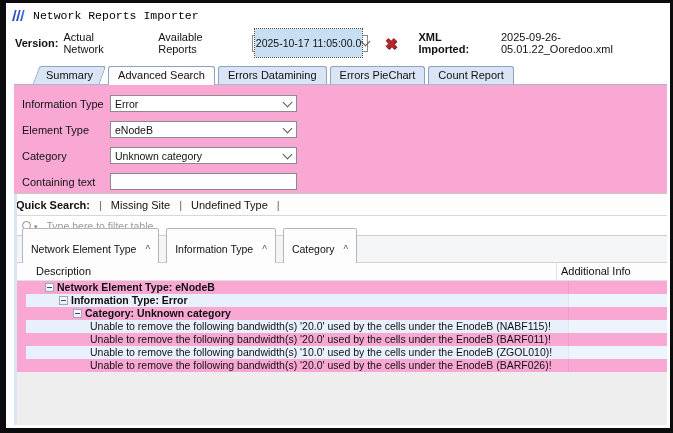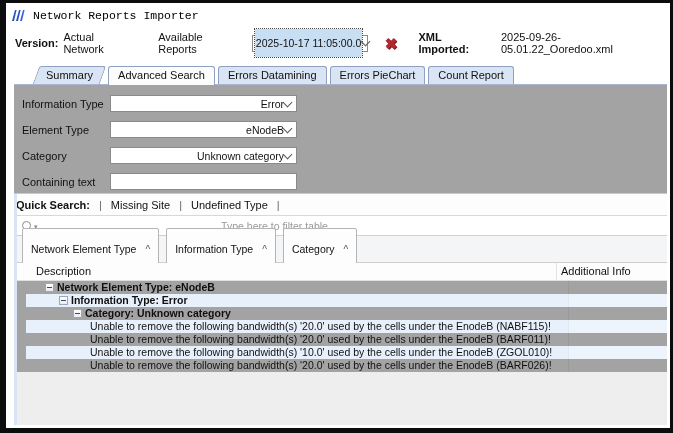--- a/index.html
+++ b/index.html
@@ -30,45 +30,45 @@
   .xml-label{margin-left:21px;}
   .xml-value{margin-left:7px;}
   
   .tabs{position:absolute;left:30px;top:62px;height:19px;display:flex;align-items:flex-end;gap:3px;z-index:3;}
   .tab{box-sizing:border-box;border:1px solid #8fa0c2;border-bottom:none;background:#d9e4f4;
        padding:2px 9px 3px;border-radius:3px 3px 0 0;font-size:11px;white-space:nowrap;cursor:pointer;}
   .tab.slant{transform:skewX(-20deg);border-radius:3px 3px 0 0;margin-right:2px;}
   .tab.slant .tlbl{display:inline-block;transform:skewX(20deg);}
   .tab.active{background:#fcfcfc;margin-bottom:-1px;padding-bottom:4px;z-index:4;}
   
-  .panel{position:absolute;left:8px;right:3px;top:81px;bottom:3px;background:#a3a3a3;
+  .panel{position:absolute;left:8px;right:3px;top:81px;bottom:3px;background:#f9a8d4;
          border-top:1px solid #a9b6d0;}
   
   .frow{position:absolute;left:0;height:17px;display:flex;align-items:center;font-size:11px;}
   .frow .flabel{position:absolute;left:8px;white-space:nowrap;}
   .fctrl{position:absolute;left:96px;width:187px;height:17px;box-sizing:border-box;
          border:1px solid #8a8a8a;background:#fff;display:flex;align-items:center;
-         justify-content:flex-end;padding:0 5px 0 4px;font-size:10.5px;cursor:default;}
+         justify-content:space-between;padding:0 5px 0 4px;font-size:10.5px;cursor:default;}
   .fctrl.noarrow{cursor:text;}
   
   .hline{position:absolute;left:0;right:0;height:0;border-top:1px solid #c9c9c9;}
   .quickrow{position:absolute;left:0;right:0;top:109px;height:22px;background:#fdfdfd;
             border-bottom:1px solid #d8d8d8;display:flex;align-items:center;padding-left:2px;
             font-size:11px;box-sizing:border-box;}
   .qsep{color:#666;margin:0 9px;}
   .qlink{cursor:pointer;}
   .filterrow{position:absolute;left:0;right:0;top:131px;height:20px;background:#fff;
              border-bottom:1px solid #cfcfcf;display:flex;align-items:center;gap:3px;
              padding-left:8px;box-sizing:border-box;}
   .mag{width:7px;height:7px;border:1.5px solid #8a8a8a;border-radius:50%;position:relative;flex:none;}
   .mag::after{content:"";position:absolute;width:5px;height:1.5px;background:#8a8a8a;
               transform:rotate(45deg);right:-4px;bottom:-2px;}
   .magcaret{font-size:7px;color:#888;line-height:1;margin-top:2px;}
   .filter-input{border:none;outline:none;background:transparent;font-family:"Liberation Sans",sans-serif;
-                font-size:10.5px;color:#444;width:420px;margin-left:22px;text-align:center;}
+                font-size:10.5px;color:#444;width:420px;margin-left:4px;}
   .filter-input::placeholder{color:#9a9a9a;}
   .chipband{position:absolute;left:0;right:0;top:151px;height:27px;background:#f4f5f7;
             border-bottom:1px solid #cfcfcf;display:flex;align-items:center;gap:7px;
             padding-left:8px;box-sizing:border-box;}
   .chip{background:#fdfdfd;border:1px solid #b5b5b5;border-radius:2px;height:17px;
         display:flex;align-items:center;padding:12px 8px;font-size:10.5px;cursor:pointer;gap:9px;}
   .chip .caret{color:#555;font-size:10px;}
   
   .theadrow{position:absolute;left:0;right:0;top:178px;height:18px;background:#fdfdfd;
             border-bottom:1px solid #dfdfdf;font-size:11px;box-sizing:border-box;}

